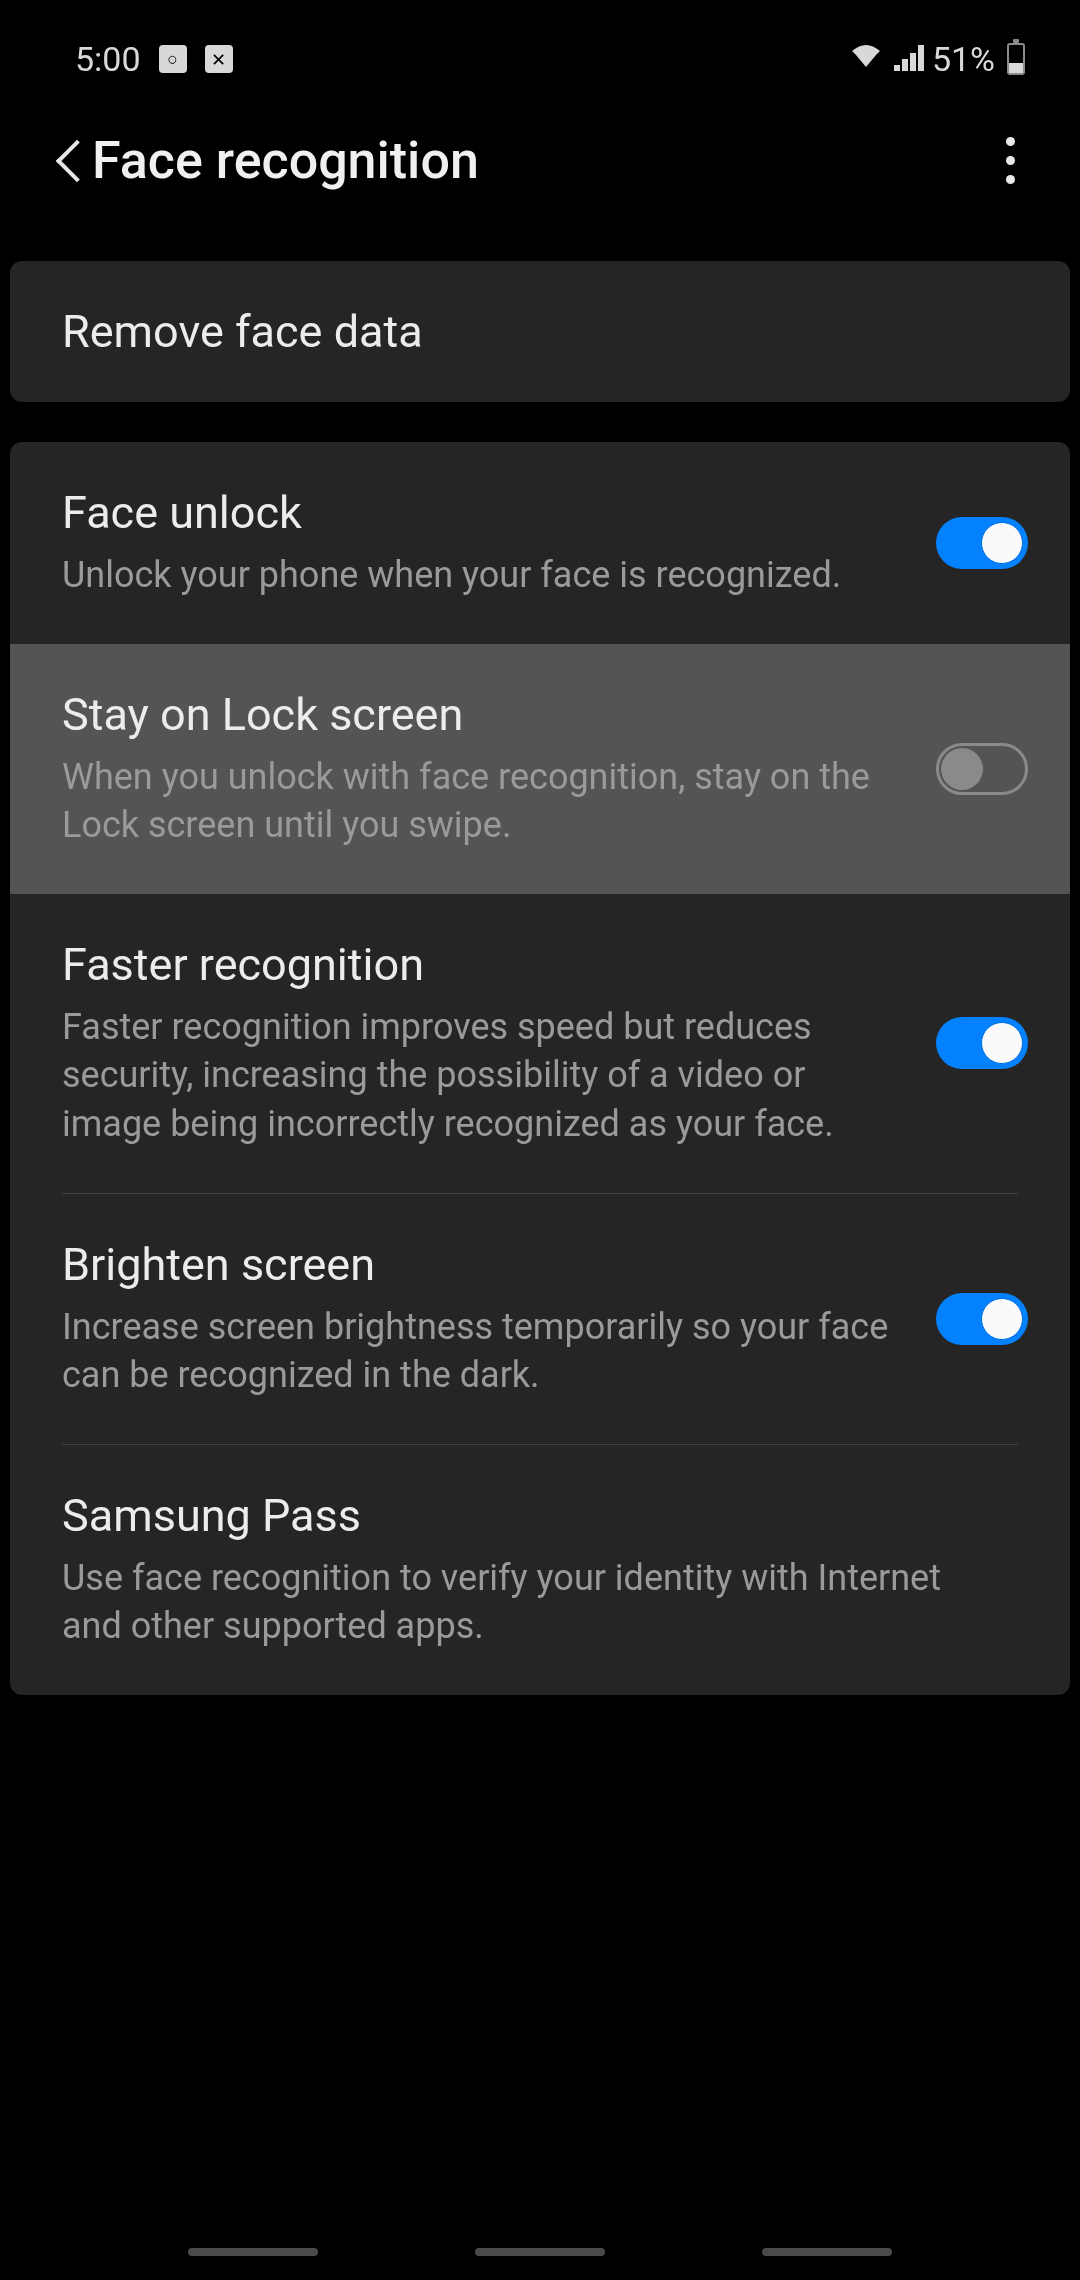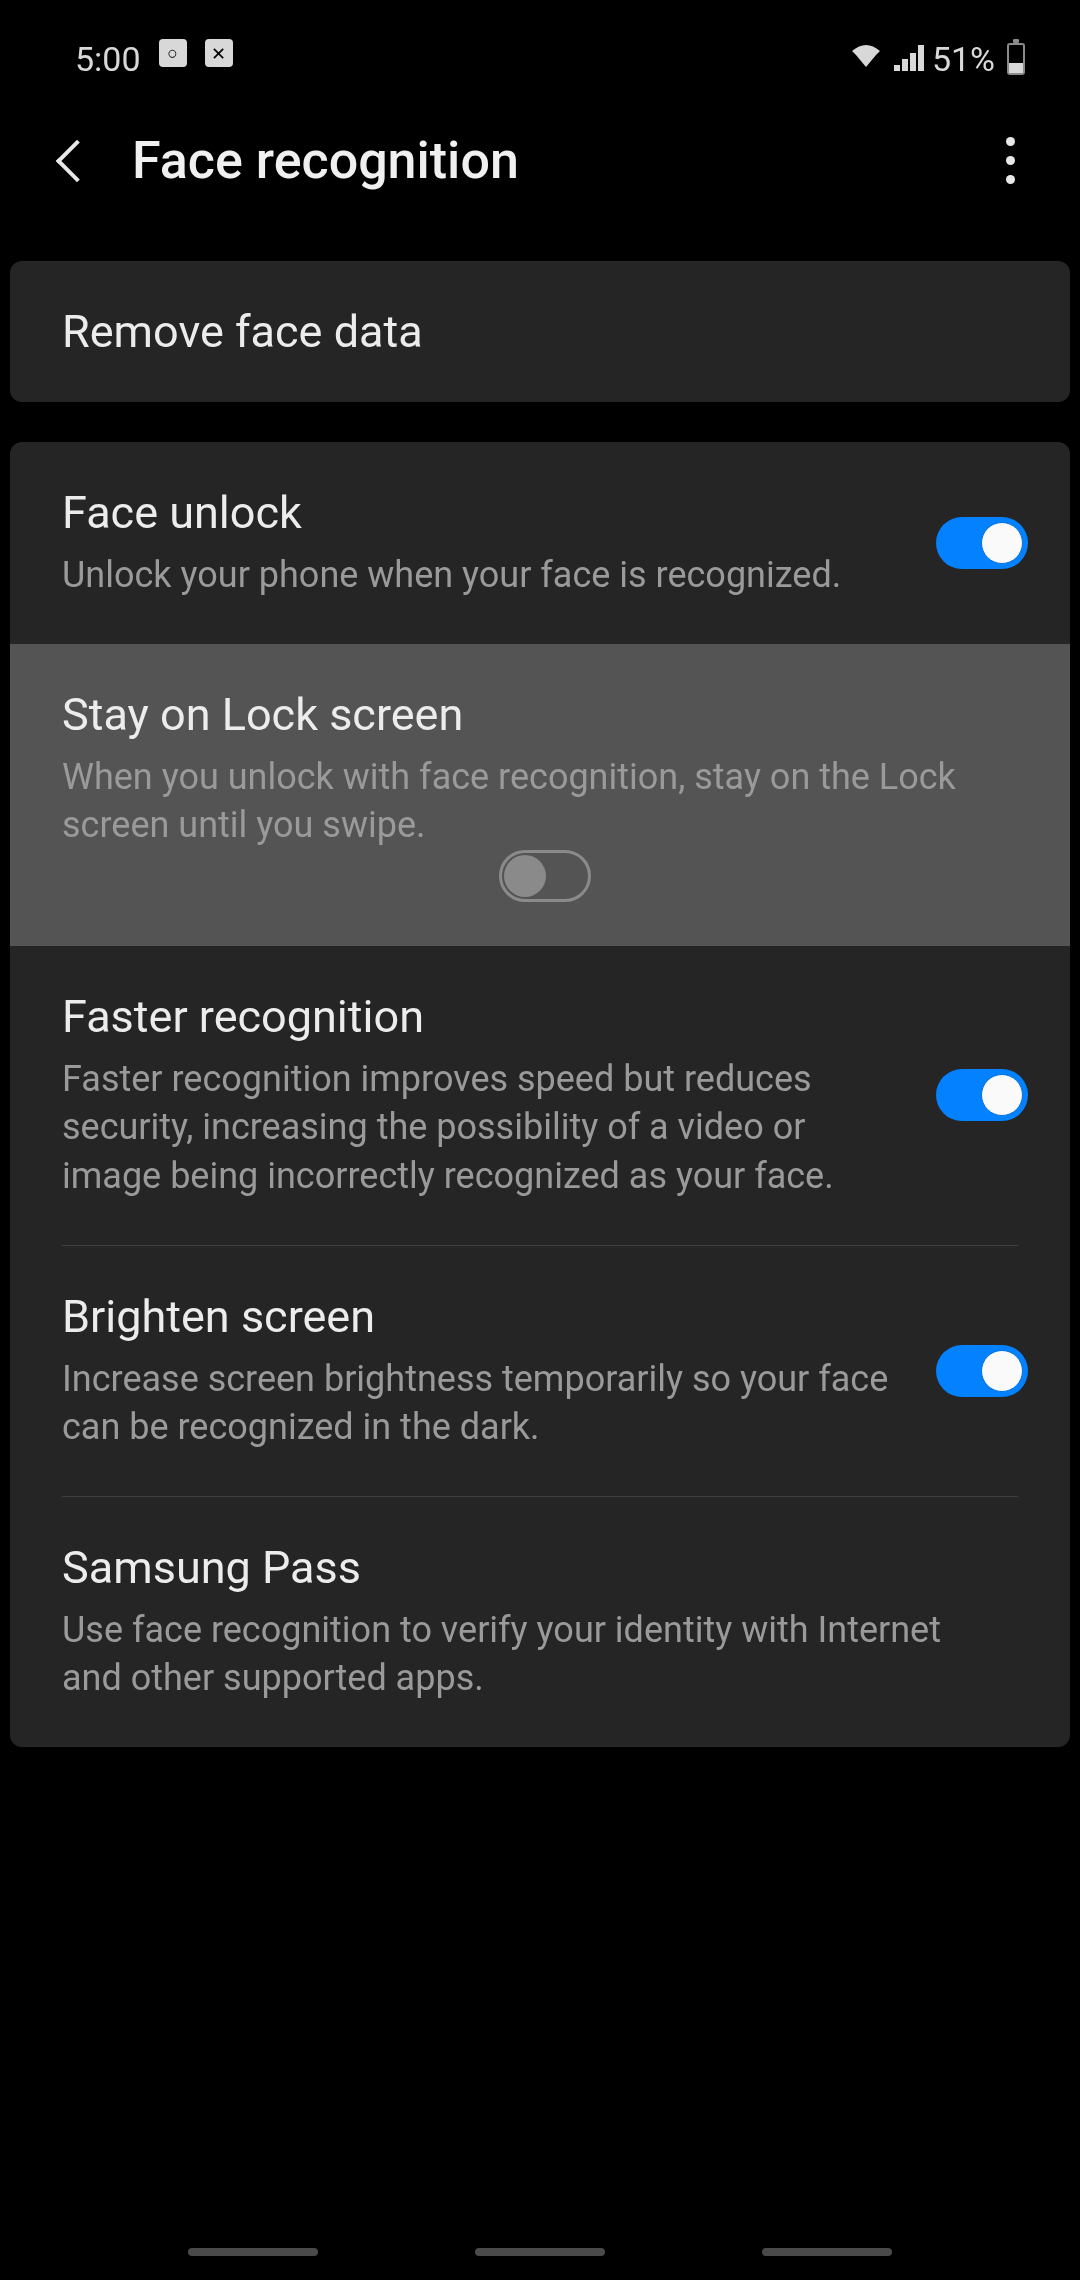--- a/index.html
+++ b/index.html
@@ -17,21 +17,21 @@
     }
     .status-bar {
       display: flex;
       justify-content: space-between;
       align-items: center;
       padding: 28px 55px 0 75px;
       height: 90px;
     }
     .status-left {
       display: flex;
-      align-items: flex-start;
+      align-items: center;
       gap: 12px;
       font-size: 34px;
       color: #d8d8d8;
     }
     .status-icon-box {
       width: 28px;
       height: 28px;
       background: #d8d8d8;
       border-radius: 4px;
       display: inline-flex;
@@ -73,21 +73,20 @@
       bottom: 0;
       left: 0;
       right: 0;
       height: 36%;
       background: #d8d8d8;
     }
     .header {
       display: flex;
       align-items: center;
       padding: 40px 45px 40px 62px;
-      gap: 40px;
     }
     .back-arrow {
       width: 30px;
       height: 30px;
       border-left: 4px solid #e8e8e8;
       border-bottom: 4px solid #e8e8e8;
       transform: rotate(45deg);
     }
     .header-title {
       font-size: 52px;
@@ -125,21 +124,20 @@
       font-weight: 400;
     }
     .setting-row {
       display: flex;
       align-items: center;
       padding: 44px 42px 44px 52px;
       position: relative;
     }
     .setting-row.highlighted {
       background: #545454;
-      flex-direction: column;
     }
     .setting-text {
       flex: 1;
       padding-right: 30px;
     }
     .setting-title {
       font-size: 45px;
       color: #ececec;
       font-weight: 400;
       margin-bottom: 12px;

